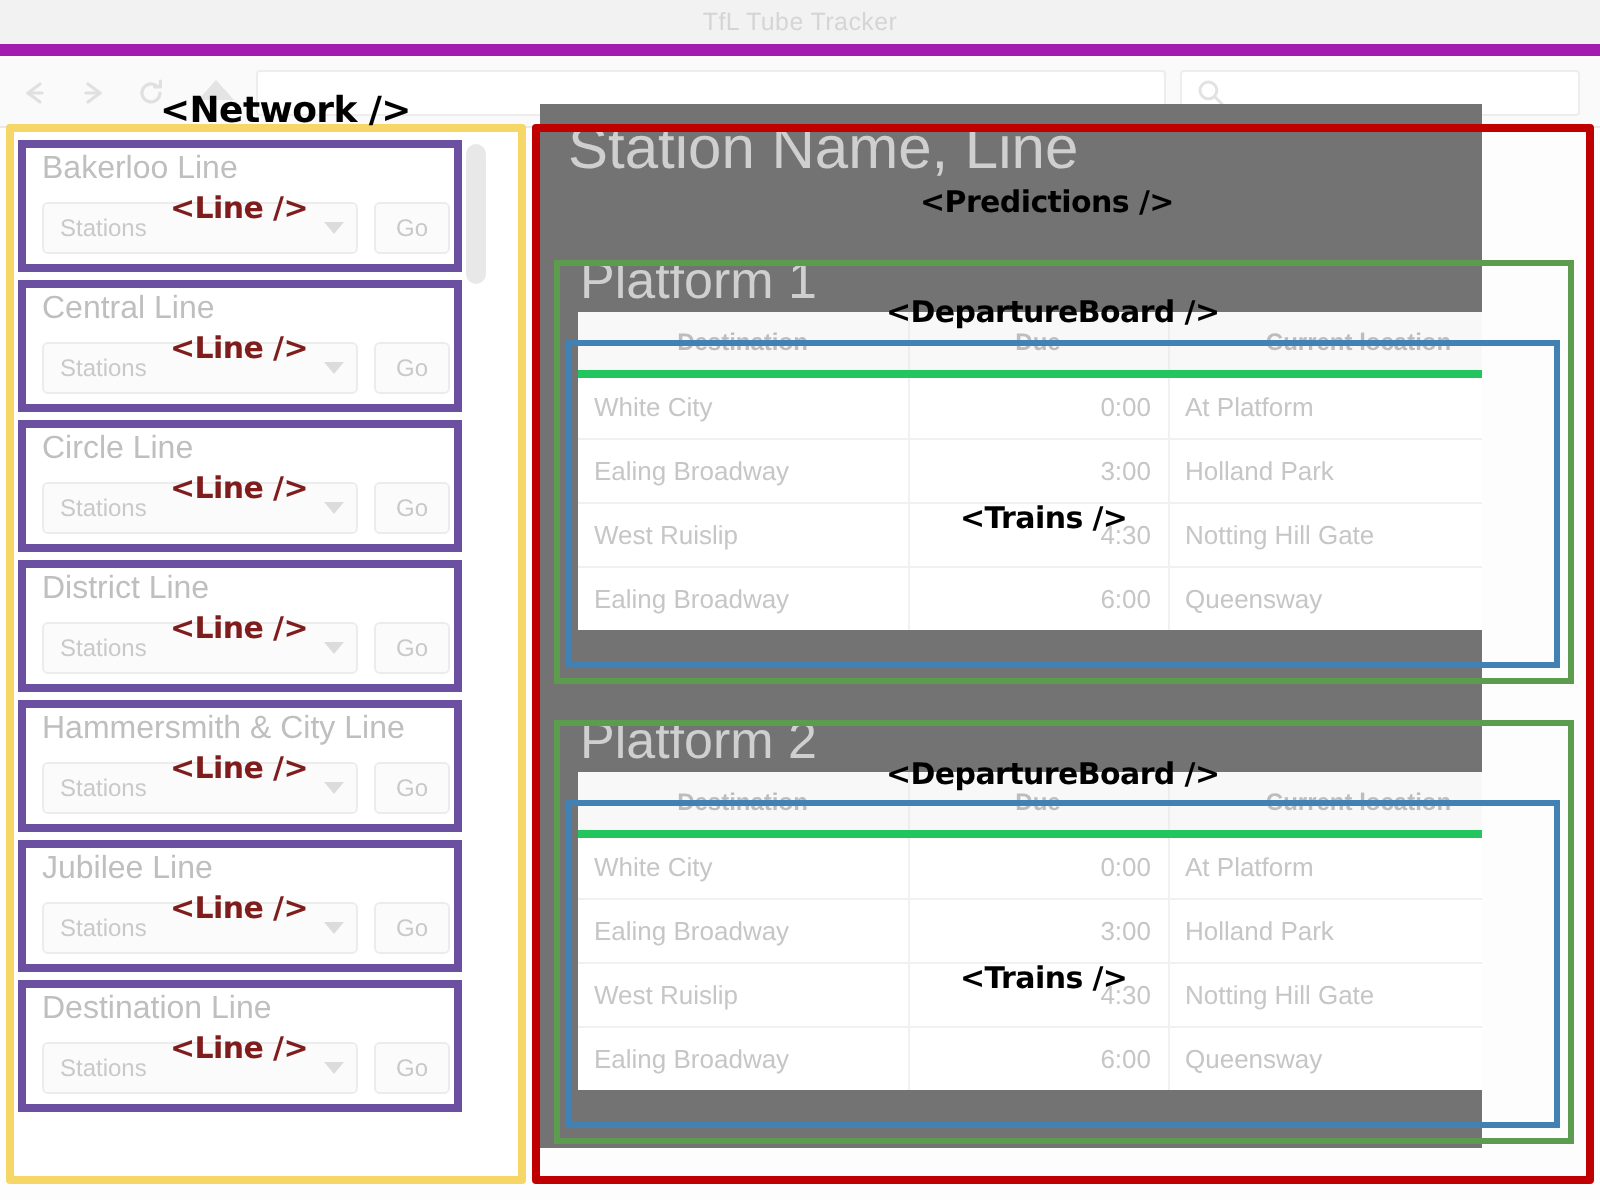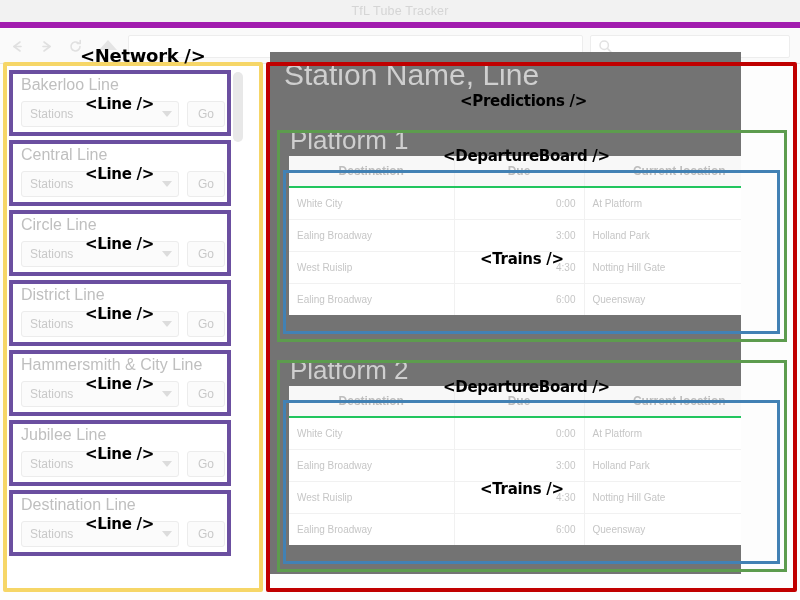--- a/index.html
+++ b/index.html
@@ -158,21 +158,21 @@
   .box-line {
     position: absolute;
     border: 4px solid #6b4fa0;
     pointer-events: none;
   }
   .lbl-line {
     position: absolute;
     font-family: "DejaVu Sans", sans-serif;
     font-weight: bold;
     font-size: 15px;
-    color: #000000;
+    color: #7f1d1d;
     letter-spacing: -0.3px;
   }
 
   
   .sidebar {
     position: absolute;
     left: 7px; top: 66px;
     width: 252px; height: 522px;
     background: #ffffff;
     overflow: hidden;
@@ -287,26 +287,26 @@
     border-collapse: collapse;
     background: #ffffff;
   }
   table.trains th {
     background: #f8f8f8;
     font-size: 12px;
     color: #bdbdbd;
     font-weight: bold;
     text-align: center;
     height: 31px;
-    border-bottom: 2px solid #22c55e;
+    border-bottom: 4px solid #22c55e;
     border-right: 1px solid #ededed;
   }
   table.trains th:last-child { border-right: none; }
   table.trains td {
-    font-size: 10px;
+    font-size: 13px;
     color: #c6c6c6;
     height: 32px;
     border-bottom: 1px solid #f1f1f1;
     border-right: 1px solid #f1f1f1;
     padding: 0 8px;
   }
   table.trains td:last-child { border-right: none; }
   table.trains tr:last-child td { border-bottom: none; }
   td.col-dest { text-align: left; width: 165px; }
   td.col-due  { text-align: right; width: 130px; padding-right: 40px; }

